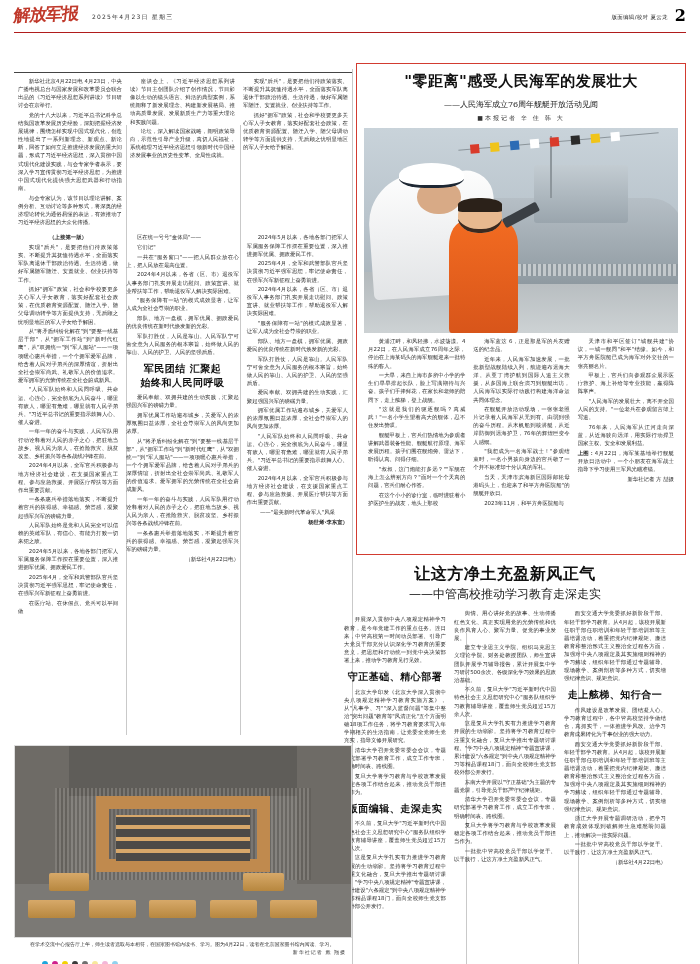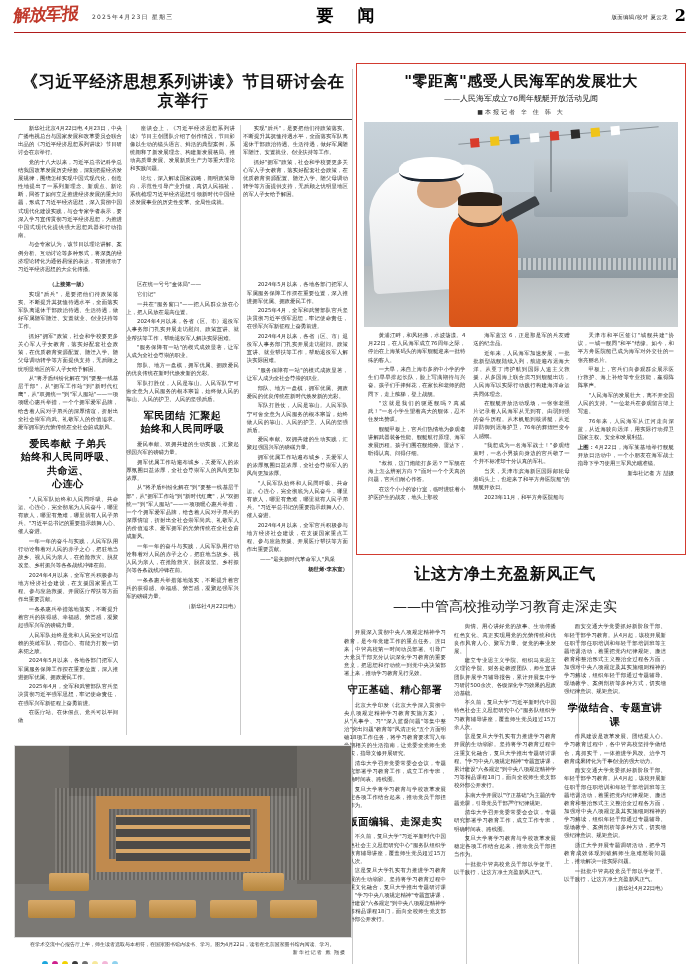--- a/index.html
+++ b/index.html
@@ -322,38 +322,36 @@
     background: repeating-linear-gradient(90deg, #8e8b86 0 2px, #5c5954 2px 4px);
     opacity: .55;
   }
 </style>
 </head>
 <body>
 
 <div class="masthead">
   <div class="mast-logo">解放军报</div>
   <div class="mast-date">2025年4月23日  星期三</div>
-  <div class="mast-title">要  闻</div>
   <div class="mast-right">
     <div class="mast-editor">版面编辑/校对  夏云龙</div>
     <div class="mast-pageno">2</div>
   </div>
 </div>
 <div class="mast-rule"></div>
 
 <div class="page">
 
   <div class="vrule" style="left:126px; top:92px; height:610px;"></div>
   <div class="vrule" style="left:240px; top:92px; height:610px;"></div>
   <div class="vrule" style="left:352px; top:36px; height:930px;"></div>
   <div class="vrule" style="left:466px; top:600px; height:360px;"></div>
   <div class="vrule" style="left:578px; top:600px; height:360px;"></div>
 
   <div id="left-article">
-    <div class="h1-main">《习近平经济思想系列讲读》节目研讨会在京举行</div>
     <div class="rule-thin"></div>
 
     <div class="cols">
       <div class="col" style="width:112px">
         <p class="para">新华社北京4月22日电  4月23日，中央广播电视总台与国家发展和改革委员会联合出品的《习近平经济思想系列讲读》节目研讨会在京举行。</p>
         <p class="para">党的十八大以来，习近平总书记科学总结我国改革发展历史经验，深刻把握经济发展规律，围绕怎样实现中国式现代化，创造性地提出了一系列新理念、新观点、新论断，回答了如何立足推进经济发展的重大问题，形成了习近平经济思想，深入贯彻中国式现代化建设实践，与会专家学者表示，要深入学习宣传贯彻习近平经济思想，为推进中国式现代化提供强大思想武器和行动指南。</p>
         <p class="para">与会专家认为，该节目以理论讲解、案例分析、互动讨论等多种形式，将深奥的经济理论转化为通俗易懂的表达，有效推动了习近平经济思想的大众化传播。</p>
       </div>
       <div class="col" style="width:113px">
         <p class="para">座谈会上，《习近平经济思想系列讲读》节目主创团队介绍了创作情况，节目影像以生动的镜头语言、鲜活的典型案例，系统阐释了新发展理念、构建新发展格局、推动高质量发展、发展新质生产力等重大理论和实践问题。</p>
@@ -364,25 +362,20 @@
         <p class="para">抓好"拥军"政策，社会和学校要更多关心军人子女教育，落实好配套社会政策，在优质教育资源配置、随迁入学、随父母调动转学等方面提供支持，无后顾之忧明显地区的军人子女给予解困。</p>
       </div>
     </div>
 
     <div class="cols" style="margin-top:6px">
       <div class="col" style="width:112px">
         <p class="para center b">（上接第一版）</p>
         <p class="para">实现"后兵"，是要把他们待政策落实、不断提升其抚恤待遇水平，全面落实军队离退休干部政治待遇、生活待遇，做好军属随军随迁、安置就业、创业扶持等工作。</p>
         <p class="para">抓好"拥军"政策，社会和学校要更多关心军人子女教育，落实好配套社会政策，在优质教育资源配置、随迁入学、随父母调动转学等方面提供支持，无后顾之忧明显地区的军人子女给予解困。</p>
         <p class="para">从"将矛盾纠纷化解在"到"要整一线基层干部"，从"拥军工作站"到"新时代红鹰"，从"双拥统一"到"军人服站"——一项项暖心惠兵举措，一个个拥军爱军品牌，给含着人民对子弟兵的深厚情谊，折射出全社会崇军尚武、礼敬军人的价值追求。爱军拥军的光荣传统在全社会蔚成新风。</p>
-        <div class="sect-head">
-          <div>爱民奉献  子弟兵</div>
-          <div>始终和人民同呼吸、共命运、</div>
-          <div>心连心</div>
-        </div>
         <p class="para">"人民军队始终和人民同呼吸、共命运、心连心，完全彻底为人民奋斗，哪里有敌人，哪里有危难，哪里就有人民子弟兵。"习近平总书记的重要指示鼓舞人心、催人奋进。</p>
         <p class="para">一年一年的奋斗与实践，人民军队用行动诠释着对人民的赤子之心，把驻地当故乡、视人民为亲人，在抢险救灾、脱贫攻坚、乡村振兴等各条战线冲锋在前。</p>
         <p class="para">2024年4月以来，全军官兵积极参与地方经济社会建设，在支援国家重点工程、参与应急救援、开展医疗帮扶等方面作出重要贡献。</p>
         <p class="para">一条条惠兵举措落地落实，不断提升着官兵的获得感、幸福感、荣誉感，凝聚起强军兴军的磅礴力量。</p>
         <p class="para">人民军队始终是党和人民完全可以信赖的英雄军队，有信心、有能力打败一切来犯之敌。</p>
         <p class="para">2024年5月以来，各地各部门把军人军属服务保障工作摆在重要位置，深入推进拥军优属、拥政爱民工作。</p>
         <p class="para">2025年4月，全军和武警部队官兵坚决贯彻习近平强军思想，牢记使命责任，在强军兴军新征程上奋勇前进。</p>
         <p class="para">在医疗站、在休假点、党兵可以平间做</p>
       </div>
 
@@ -418,21 +411,21 @@
         <p class="para">"人民军队始终和人民同呼吸、共命运、心连心，完全彻底为人民奋斗，哪里有敌人，哪里有危难，哪里就有人民子弟兵。"习近平总书记的重要指示鼓舞人心、催人奋进。</p>
         <p class="para">2024年4月以来，全军官兵积极参与地方经济社会建设，在支援国家重点工程、参与应急救援、开展医疗帮扶等方面作出重要贡献。</p>
         <p class="para center">——"最美新时代革命军人"风采</p>
         <p class="para right b">杨世烯·李东宣）</p>
       </div>
     </div>
   </div>
 
   <div id="navy-box">
     <div class="h1-main">"零距离"感受人民海军的发展壮大</div>
-    <div class="subhead-dash" style="font-size:8px;margin-top:1px">——人民海军成立76周年舰艇开放活动见闻</div>
+    <div class="subhead-dash" style="font-size:8px;margin-top:7px">——人民海军成立76周年舰艇开放活动见闻</div>
     <div class="byline" style="margin-top:4px">■本报记者  辛  佳  韩  大</div>
 
     <div class="navy-photo">
       <div class="sky"></div>
       <div class="deck"></div>
       <div class="ship-hull"></div>
       <div class="ship-sup"></div>
       <div class="mast-pole"></div>
       <div class="flagline">
         <i class="flag" style="left:6%;background:#d93b2b"></i>
@@ -479,21 +472,21 @@
         <p class="para">"人民海军的发展壮大，离不开全国人民的支持。"一位老兵在参观留言簿上写道。</p>
         <p class="para">76年来，人民海军从江河走向深蓝，从近海驶向远洋，用实际行动捍卫国家主权、安全和发展利益。</p>
         <p class="para noindent"><b>上图：</b><span>4月22日，海军某基地举行舰艇开放日活动中，一个小朋友在海军战士指导下学习使用三军风光瞄准镜。</span></p>
         <p class="para right">新华社记者  方  喆摄</p>
       </div>
     </div>
   </div>
 
   <div id="clean-article">
     <div class="h1-main">让这方净土充盈新风正气</div>
-    <div class="subhead-dash" style="font-size:14px;margin-top:13px;margin-bottom:6px">——中管高校推动学习教育走深走实</div>
+    <div class="subhead-dash" style="font-size:12px;margin-top:1px;margin-bottom:6px">——中管高校推动学习教育走深走实</div>
 
     <div class="cols">
       <div class="col" style="width:110px">
         <div style="height:6px"></div>
         <p class="para">开展深入贯彻中央八项规定精神学习教育，是今年党建工作的重点任务。连日来，中管高校第一时间动员部署、引导广大党员干部充分认识深化学习教育的重要意义，把思想和行动统一到党中央决策部署上来，推动学习教育见行见效。</p>
         <div class="sect-head">守正基础、精心部署</div>
         <p class="para">北京大学印发《北京大学深入贯彻中央八项规定精神学习教育实施方案》，从"凡事学、习""深入监督问题"等集中整治"突出问题"教育等"风清正化"五个方面明确18项工作任务，将学习教育要求写入年学期相关的生活指南，让党委全党师生党充实，指导文修开展研究。</p>
         <p class="para">清华大学召开党委常委会会议，专题研究部署学习教育工作，成立工作专班，明确时间表、路线图。</p>
         <p class="para">复旦大学将学习教育与学校改革发展稳定各项工作结合起来，推动党员干部担当作为。</p>
         <div class="sect-head">版面编辑、走深走实</div>
@@ -507,21 +500,21 @@
         <p class="para">不久前，复旦大学"习近平新时代中国特色社会主义思想研究中心"服务队组织学习教育辅导讲座，覆盖师生党员超过15万余人次。</p>
         <p class="para">这是复旦大学扎实有力推进学习教育开展的生动缩影。坚持将学习教育过程中注重文化融合，复旦大学推出专题研讨课程、"学习中央八项规定精神"专题宣讲课，累计建设"六条规定"到中央八项规定精神学习等精品课程18门，面向全校师生党支部校外部公开发行。</p>
         <p class="para">东南大学开展以"守正基础"为主题的专题党课，引导党员干部严守纪律规矩。</p>
         <p class="para">清华大学召开党委常委会会议，专题研究部署学习教育工作，成立工作专班，明确时间表、路线图。</p>
         <p class="para">复旦大学将学习教育与学校改革发展稳定各项工作结合起来，推动党员干部担当作为。</p>
         <p class="para">一批批中管高校党员干部以学促干、以干践行，让这方净土充盈新风正气。</p>
       </div>
 
       <div class="col" style="width:110px">
         <p class="para">西安交通大学党委抓好新阶段干部、年轻干部学习教育。从4月起，该校开展新任职干部任职培训和年轻干部培训班等主题培训活动，着重把党内纪律规矩、廉洁教育和整治形式主义整治全过程各方面，加强对中央八项规定及其实施细则精神的学习解读，组织年轻干部通过专题辅导、现场教学、案例剖析等多种方式，切实增强纪律意识、规矩意识。</p>
-        <div class="sect-head">学做结合、专题宣讲课</div>
+        <div class="sect-head">走上舷梯、知行合一</div>
         <p class="para">作风建设是改革发展、团结凝人心。学习教育过程中，各中管高校坚持学做结合，真抓实干，一体推进学风改、治学习教育成果转化为干事创业的强大动力。</p>
         <p class="para">西安交通大学党委抓好新阶段干部、年轻干部学习教育。从4月起，该校开展新任职干部任职培训和年轻干部培训班等主题培训活动，着重把党内纪律规矩、廉洁教育和整治形式主义整治全过程各方面，加强对中央八项规定及其实施细则精神的学习解读，组织年轻干部通过专题辅导、现场教学、案例剖析等多种方式，切实增强纪律意识、规矩意识。</p>
         <p class="para">浙江大学开展专题调研活动，把学习教育成效体现到破解师生急难愁盼问题上，推动解决一批实际问题。</p>
         <p class="para">一批批中管高校党员干部以学促干、以干践行，让这方净土充盈新风正气。</p>
         <p class="para"></p>
         <p class="para right">（新华社4月22日电）</p>
       </div>
     </div>
   </div>
 

